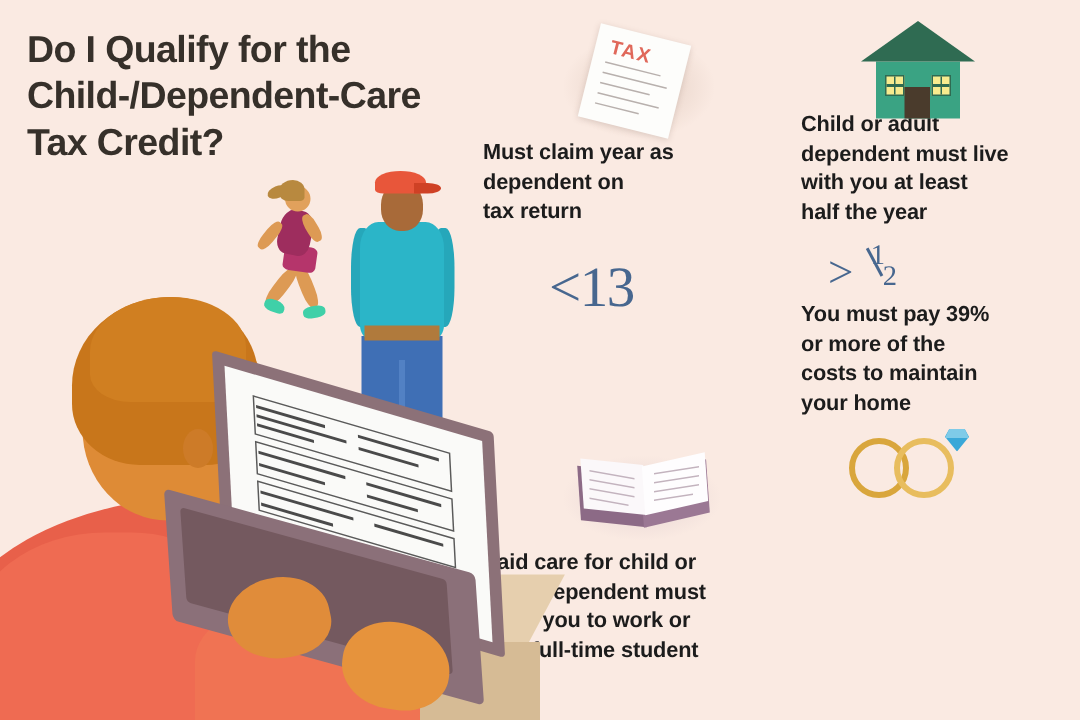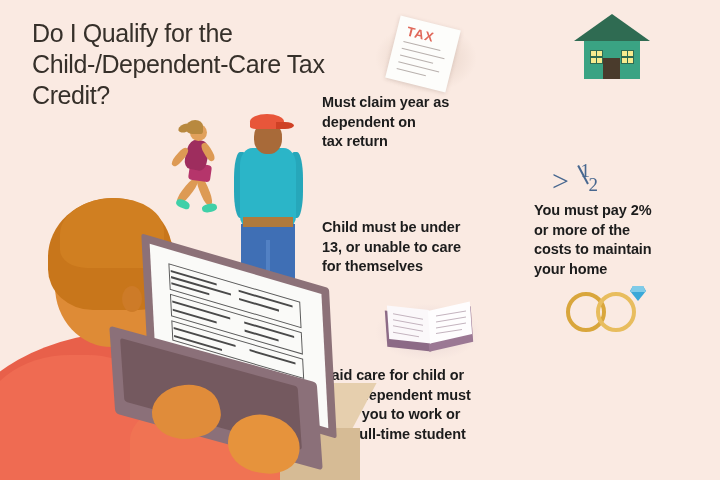--- a/index.html
+++ b/index.html
@@ -13,24 +13,24 @@
   #canvas {
     position:relative;
     width:720px; height:480px;
     background:#faeae2;
     overflow:hidden;
   }
 
   
   .title {
     position:absolute;
-    left:32px; top:18px;
+    left:18px; top:18px;
     width:300px;
     font-size:25px;
-    font-weight:normal;
+    font-weight:bold;
     line-height:1.24;
     color:#36302a;
     letter-spacing:-0.4px;
   }
 
   
   .tblock {
     position:absolute;
     font-size:14.5px;
     font-weight:bold;
@@ -637,44 +637,46 @@
     <div class="bk-line" style="left:436px; top:331px; width:26px; transform:skewY(-9deg);"></div>
   </div>
 
   <div>
     <div class="ring ring-l"></div>
     <div class="ring ring-r"></div>
     <div class="gem"></div>
     <div class="gem-top"></div>
   </div>
 
+  <div class="glyph glyph-13">&lt;13</div>
 
   <div class="glyph glyph-half">
     <span class="gt">&gt;</span>
     <span class="frac">
       <span class="num">1</span>
       <span class="bar"></span>
       <span class="den">2</span>
     </span>
   </div>
 
   <div class="tblock" style="left:322px; top:93px;  width:185px;">Must claim year as
 dependent on
 tax return</div>
 
-  <div class="tblock" style="left:322px; top:218px; width:192px;">Child must be under
-13, or unable to care
-for themselves</div>
 
   <div class="tblock" style="left:322px; top:366px; width:200px;">Paid care for child or
 adult dependent must
 allow you to work or
 be a full-time student</div>
 
-
-  <div class="tblock" style="left:534px; top:201px; width:180px;">You must pay 2%
+  <div class="tblock" style="left:534px; top:74px;  width:180px;">Child or adult
+dependent must live
+with you at least
+half the year</div>
+
+  <div class="tblock" style="left:534px; top:201px; width:180px;">You must pay 39%
 or more of the
 costs to maintain
 your home</div>
 
 
 
 </div>
 
 </body></html>

